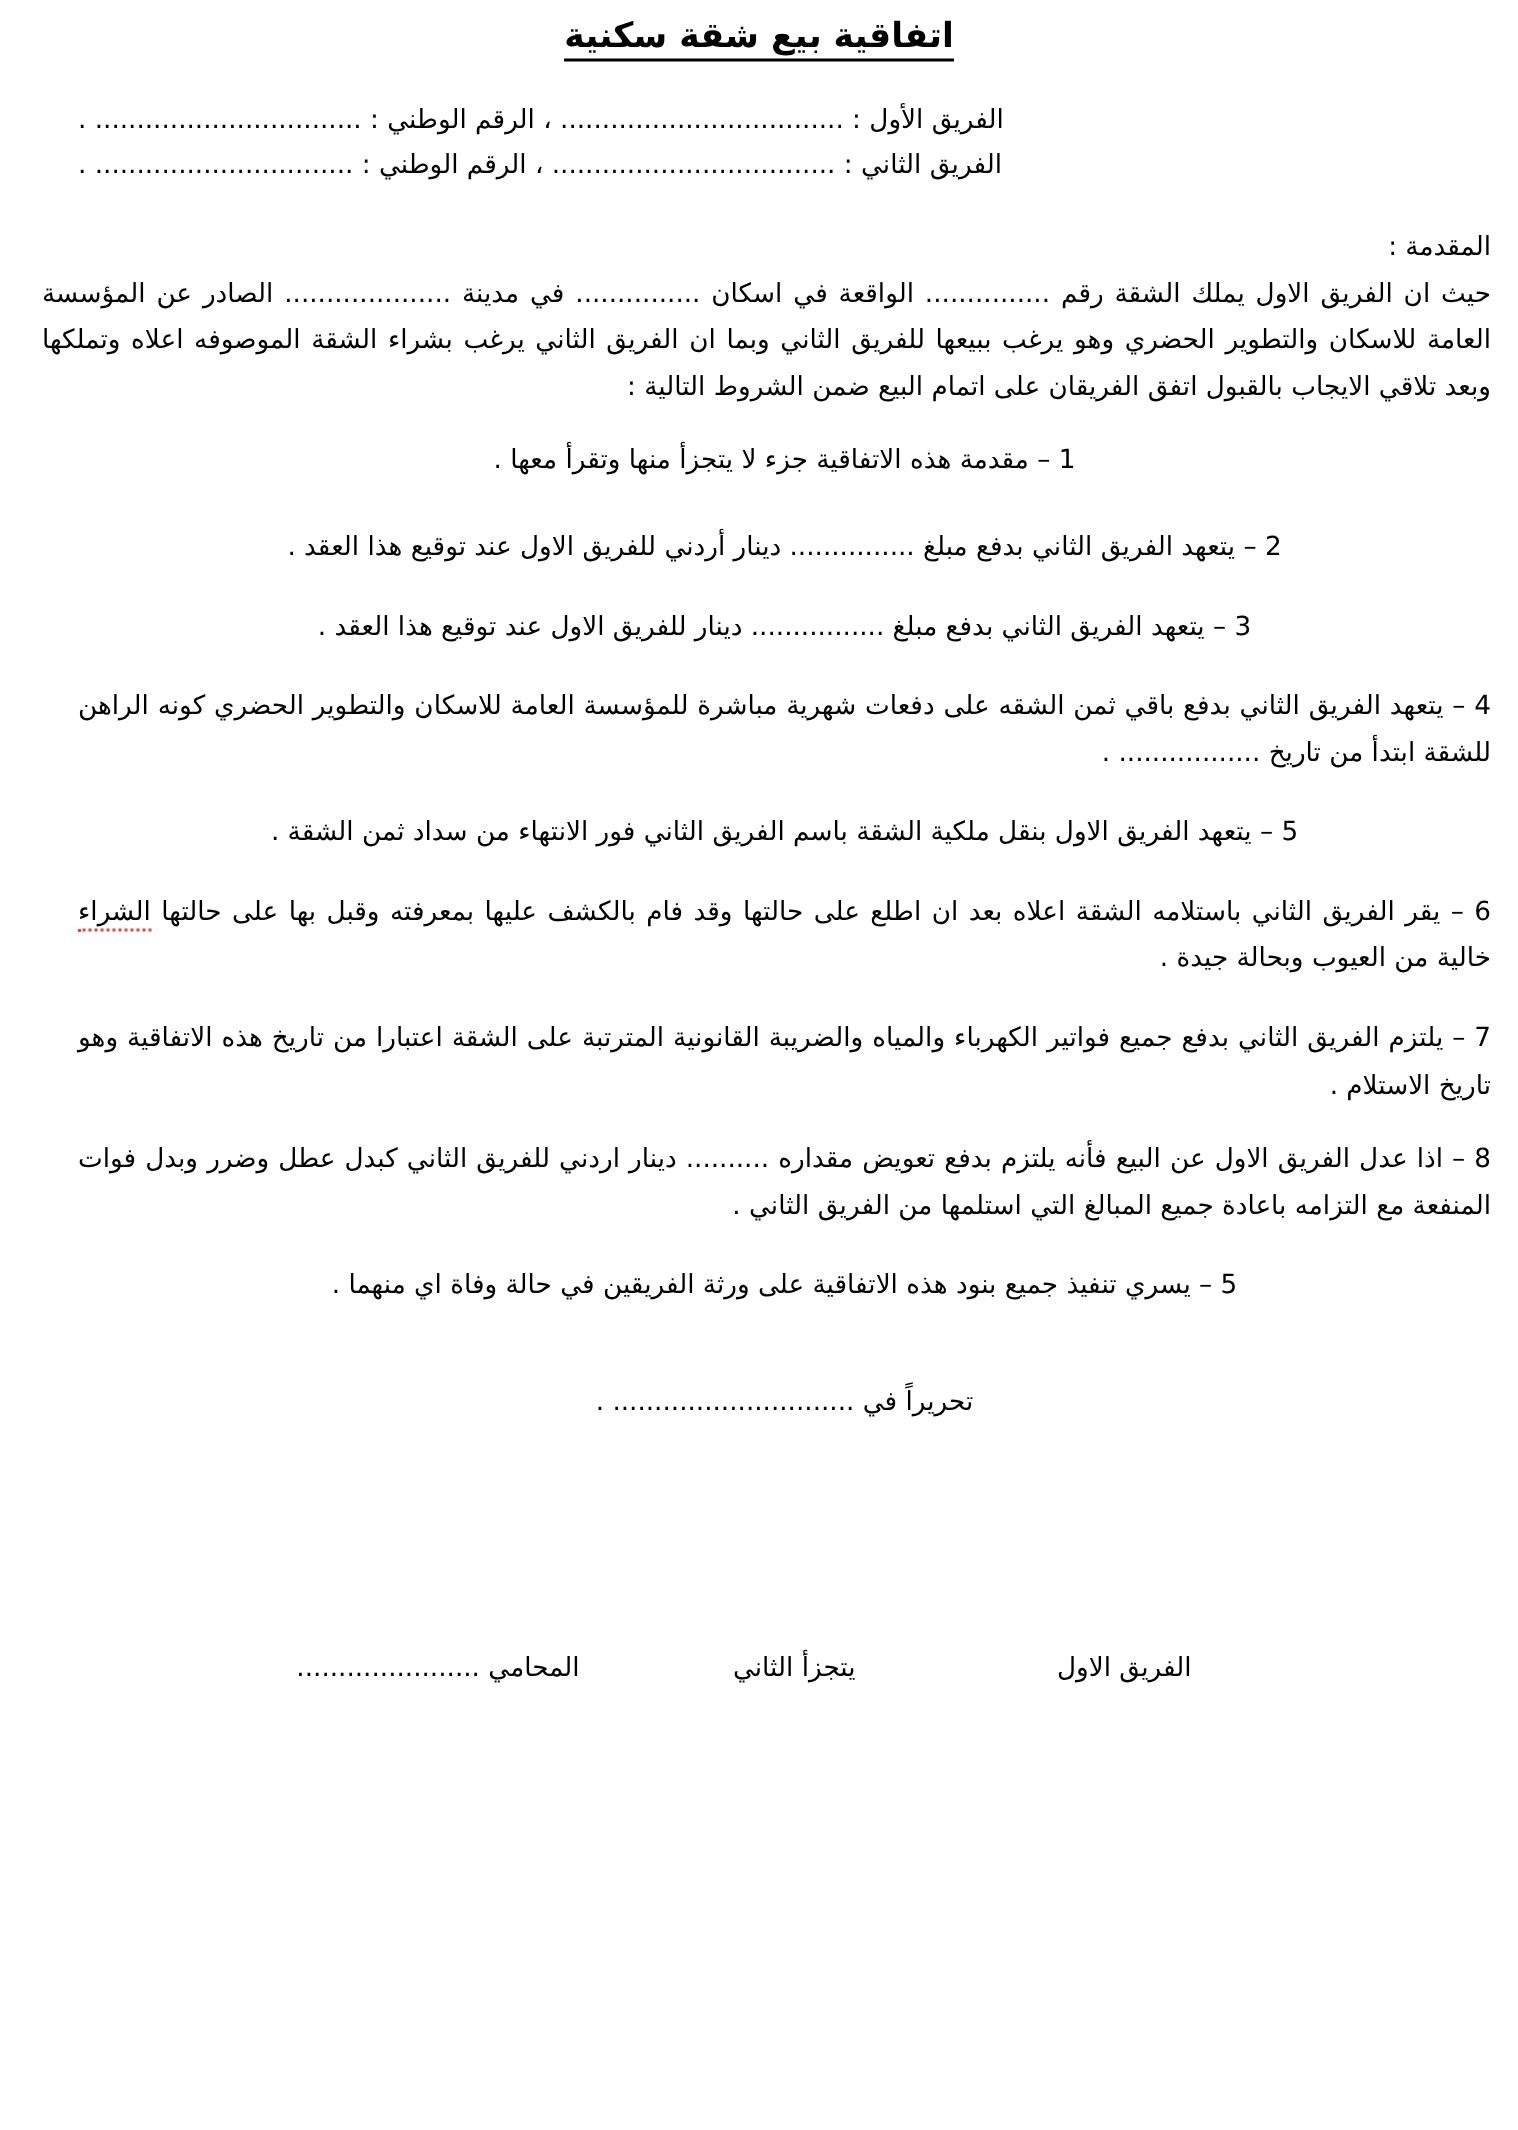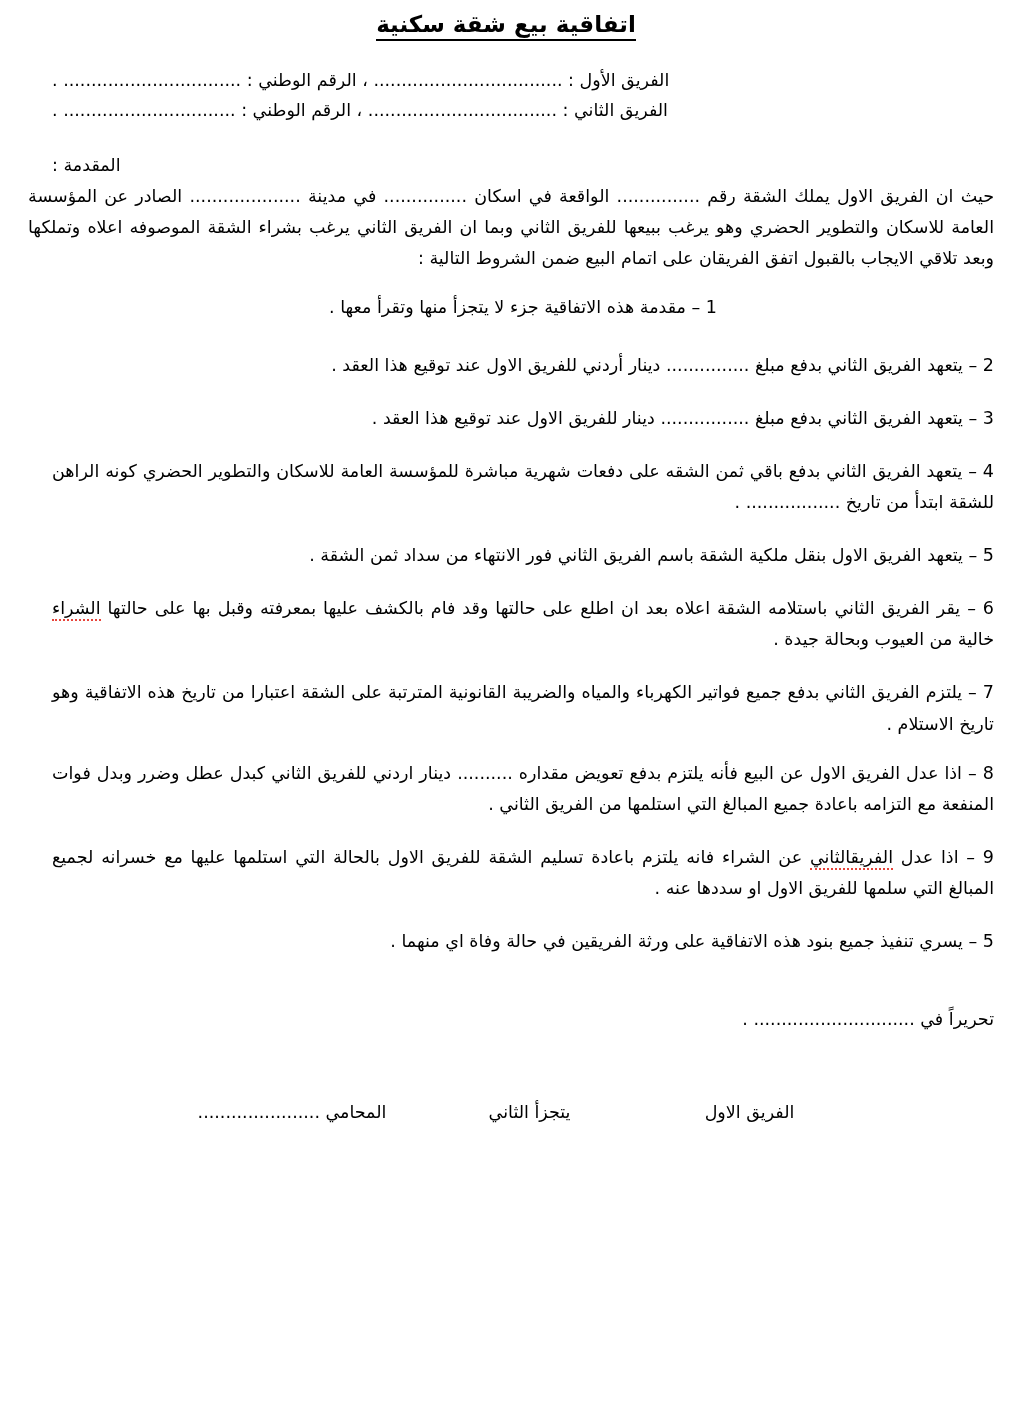--- a/index.html
+++ b/index.html
@@ -45,21 +45,21 @@
   .party-line {
     white-space: nowrap;
     text-align: left;
   }
 
   
   .intro-label {
     margin: 30px 0 6px 0;
     padding: 0 18px 0 52px;
     font-size: 17.5px;
-    text-align: left;
+    text-align: right;
   }
   .intro-body {
     padding: 0 18px 0 28px;
     font-size: 17.5px;
     line-height: 1.78;
     text-align: justify;
     text-justify: inter-word;
   }
 
   
@@ -68,35 +68,35 @@
     padding: 0 18px 0 52px;
     font-size: 17.5px;
   }
   .clause {
     line-height: 1.78;
     text-align: justify;
     text-justify: inter-word;
     margin: 18px 0 22px 0;
   }
   .clause.first { margin-bottom: 26px; text-align: center; }
-  .clause.centered { }
+  .clause.centered { text-align: center; }
   .clause.pair { margin-bottom: 4px; }
 
   
   .spell {
     border-bottom: 2.5px dotted #e8443a;
     padding-bottom: 1px;
   }
 
   
   .closing {
     margin-top: 52px;
     padding: 0 18px 0 52px;
     font-size: 17.5px;
-    text-align: right;
+    text-align: center;
   }
 
   
   .signatures {
     position: absolute;
     left: 0;
     right: 0;
     bottom: 38px;
     display: flex;
     flex-direction: row;
@@ -141,21 +141,20 @@
     <div class="clause">4 – يتعهد الفريق الثاني بدفع باقي ثمن الشقه على دفعات شهرية مباشرة للمؤسسة العامة للاسكان والتطوير الحضري كونه الراهن للشقة ابتدأ من تاريخ ................. .</div>
 
     <div class="clause centered">5 – يتعهد الفريق الاول بنقل ملكية الشقة باسم الفريق الثاني فور الانتهاء من سداد ثمن الشقة .</div>
 
     <div class="clause"><span>6 – يقر الفريق الثاني باستلامه الشقة اعلاه بعد ان اطلع على حالتها وقد فام بالكشف عليها بمعرفته وقبل بها على حالتها </span><span class="spell">الشراء</span><span> خالية من العيوب وبحالة جيدة .</span></div>
 
     <div class="clause pair">7 – يلتزم الفريق الثاني بدفع جميع فواتير الكهرباء والمياه والضريبة القانونية المترتبة على الشقة اعتبارا من تاريخ هذه الاتفاقية وهو تاريخ الاستلام .</div>
 
     <div class="clause">8 – اذا عدل الفريق الاول عن البيع فأنه يلتزم بدفع تعويض مقداره .......... دينار اردني للفريق الثاني كبدل عطل وضرر وبدل فوات المنفعة مع التزامه باعادة جميع المبالغ التي استلمها من الفريق الثاني .</div>
 
-    <div class="clause"><span>9 – اذا عدل </span><span class="spell">الفريقالثاني</span><span> عن الشراء فانه يلتزم باعادة تسليم الشقة للفريق الاول بالحالة التي استلمها عليها مع خسرانه لجميع المبالغ التي سلمها للفريق الاول او سددها عنه .</span></div>
 
     <div class="clause centered">5 – يسري تنفيذ جميع بنود هذه الاتفاقية على ورثة الفريقين في حالة وفاة اي منهما .</div>
 
   </div>
 
   <div class="closing">تحريراً في ............................. .</div>
 
   <div class="signatures">
     <div class="sig-cell first">الفريق الاول</div>
     <div class="sig-cell second">يتجزأ الثاني</div>

